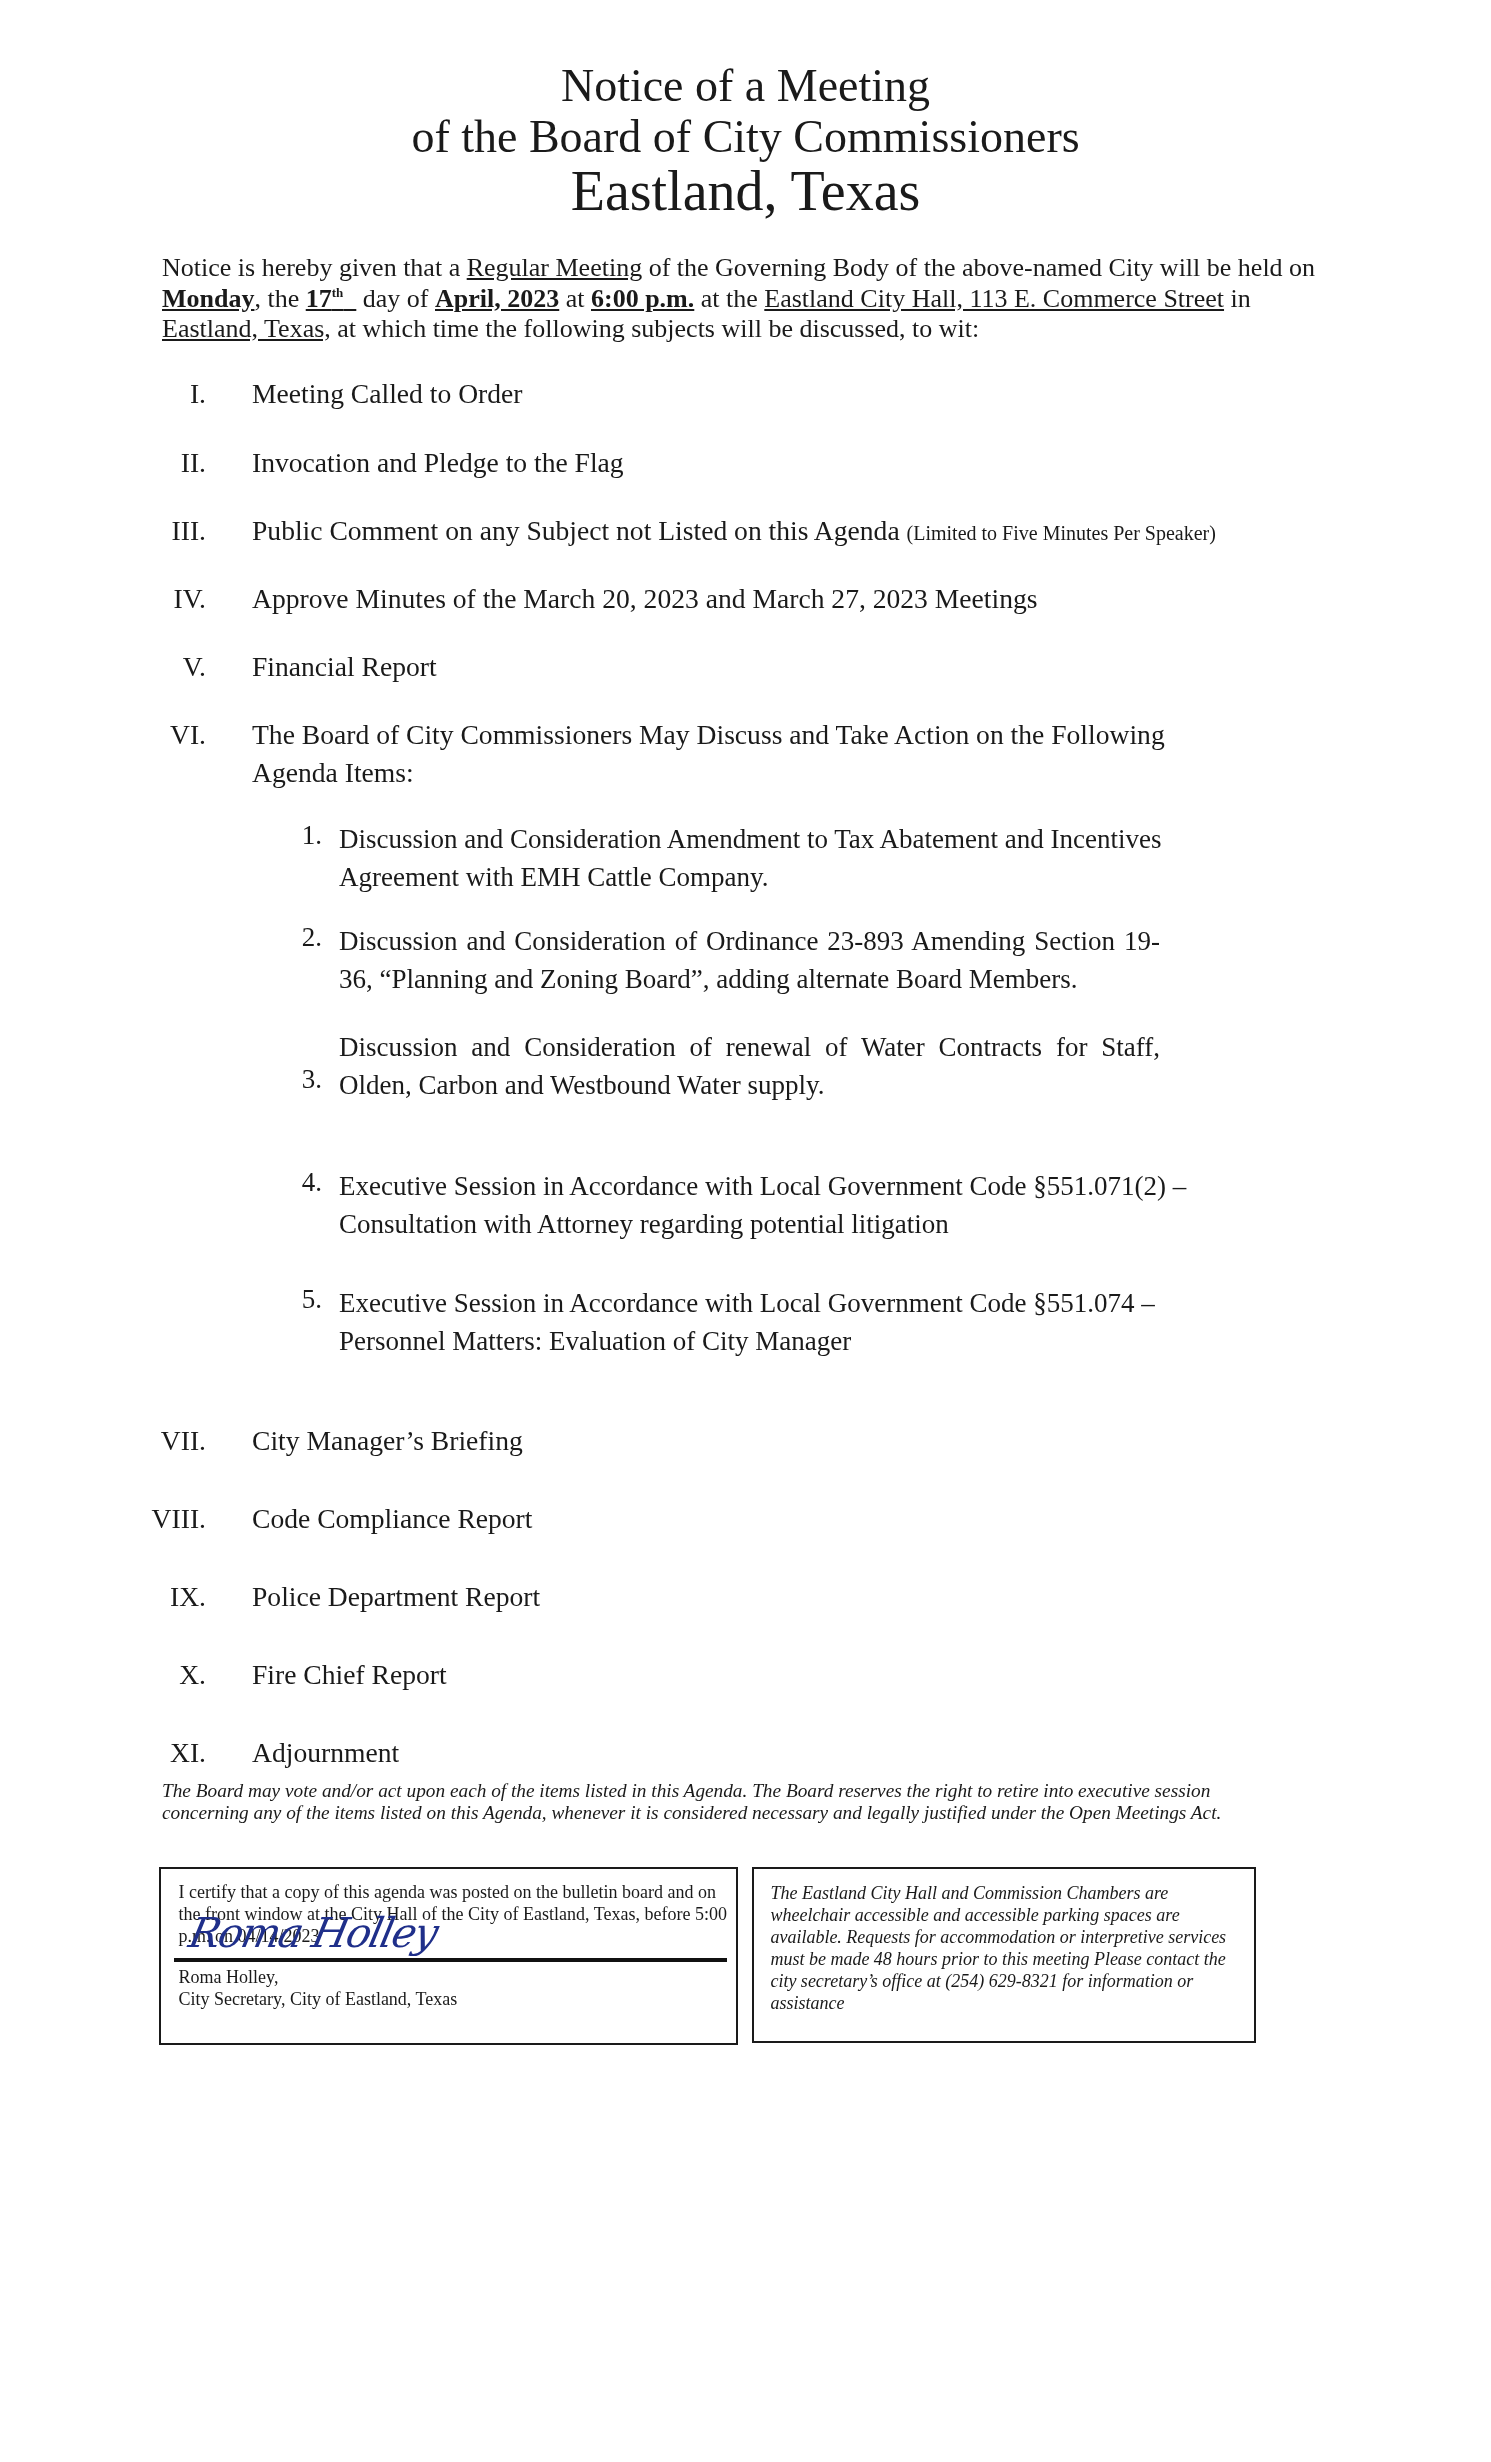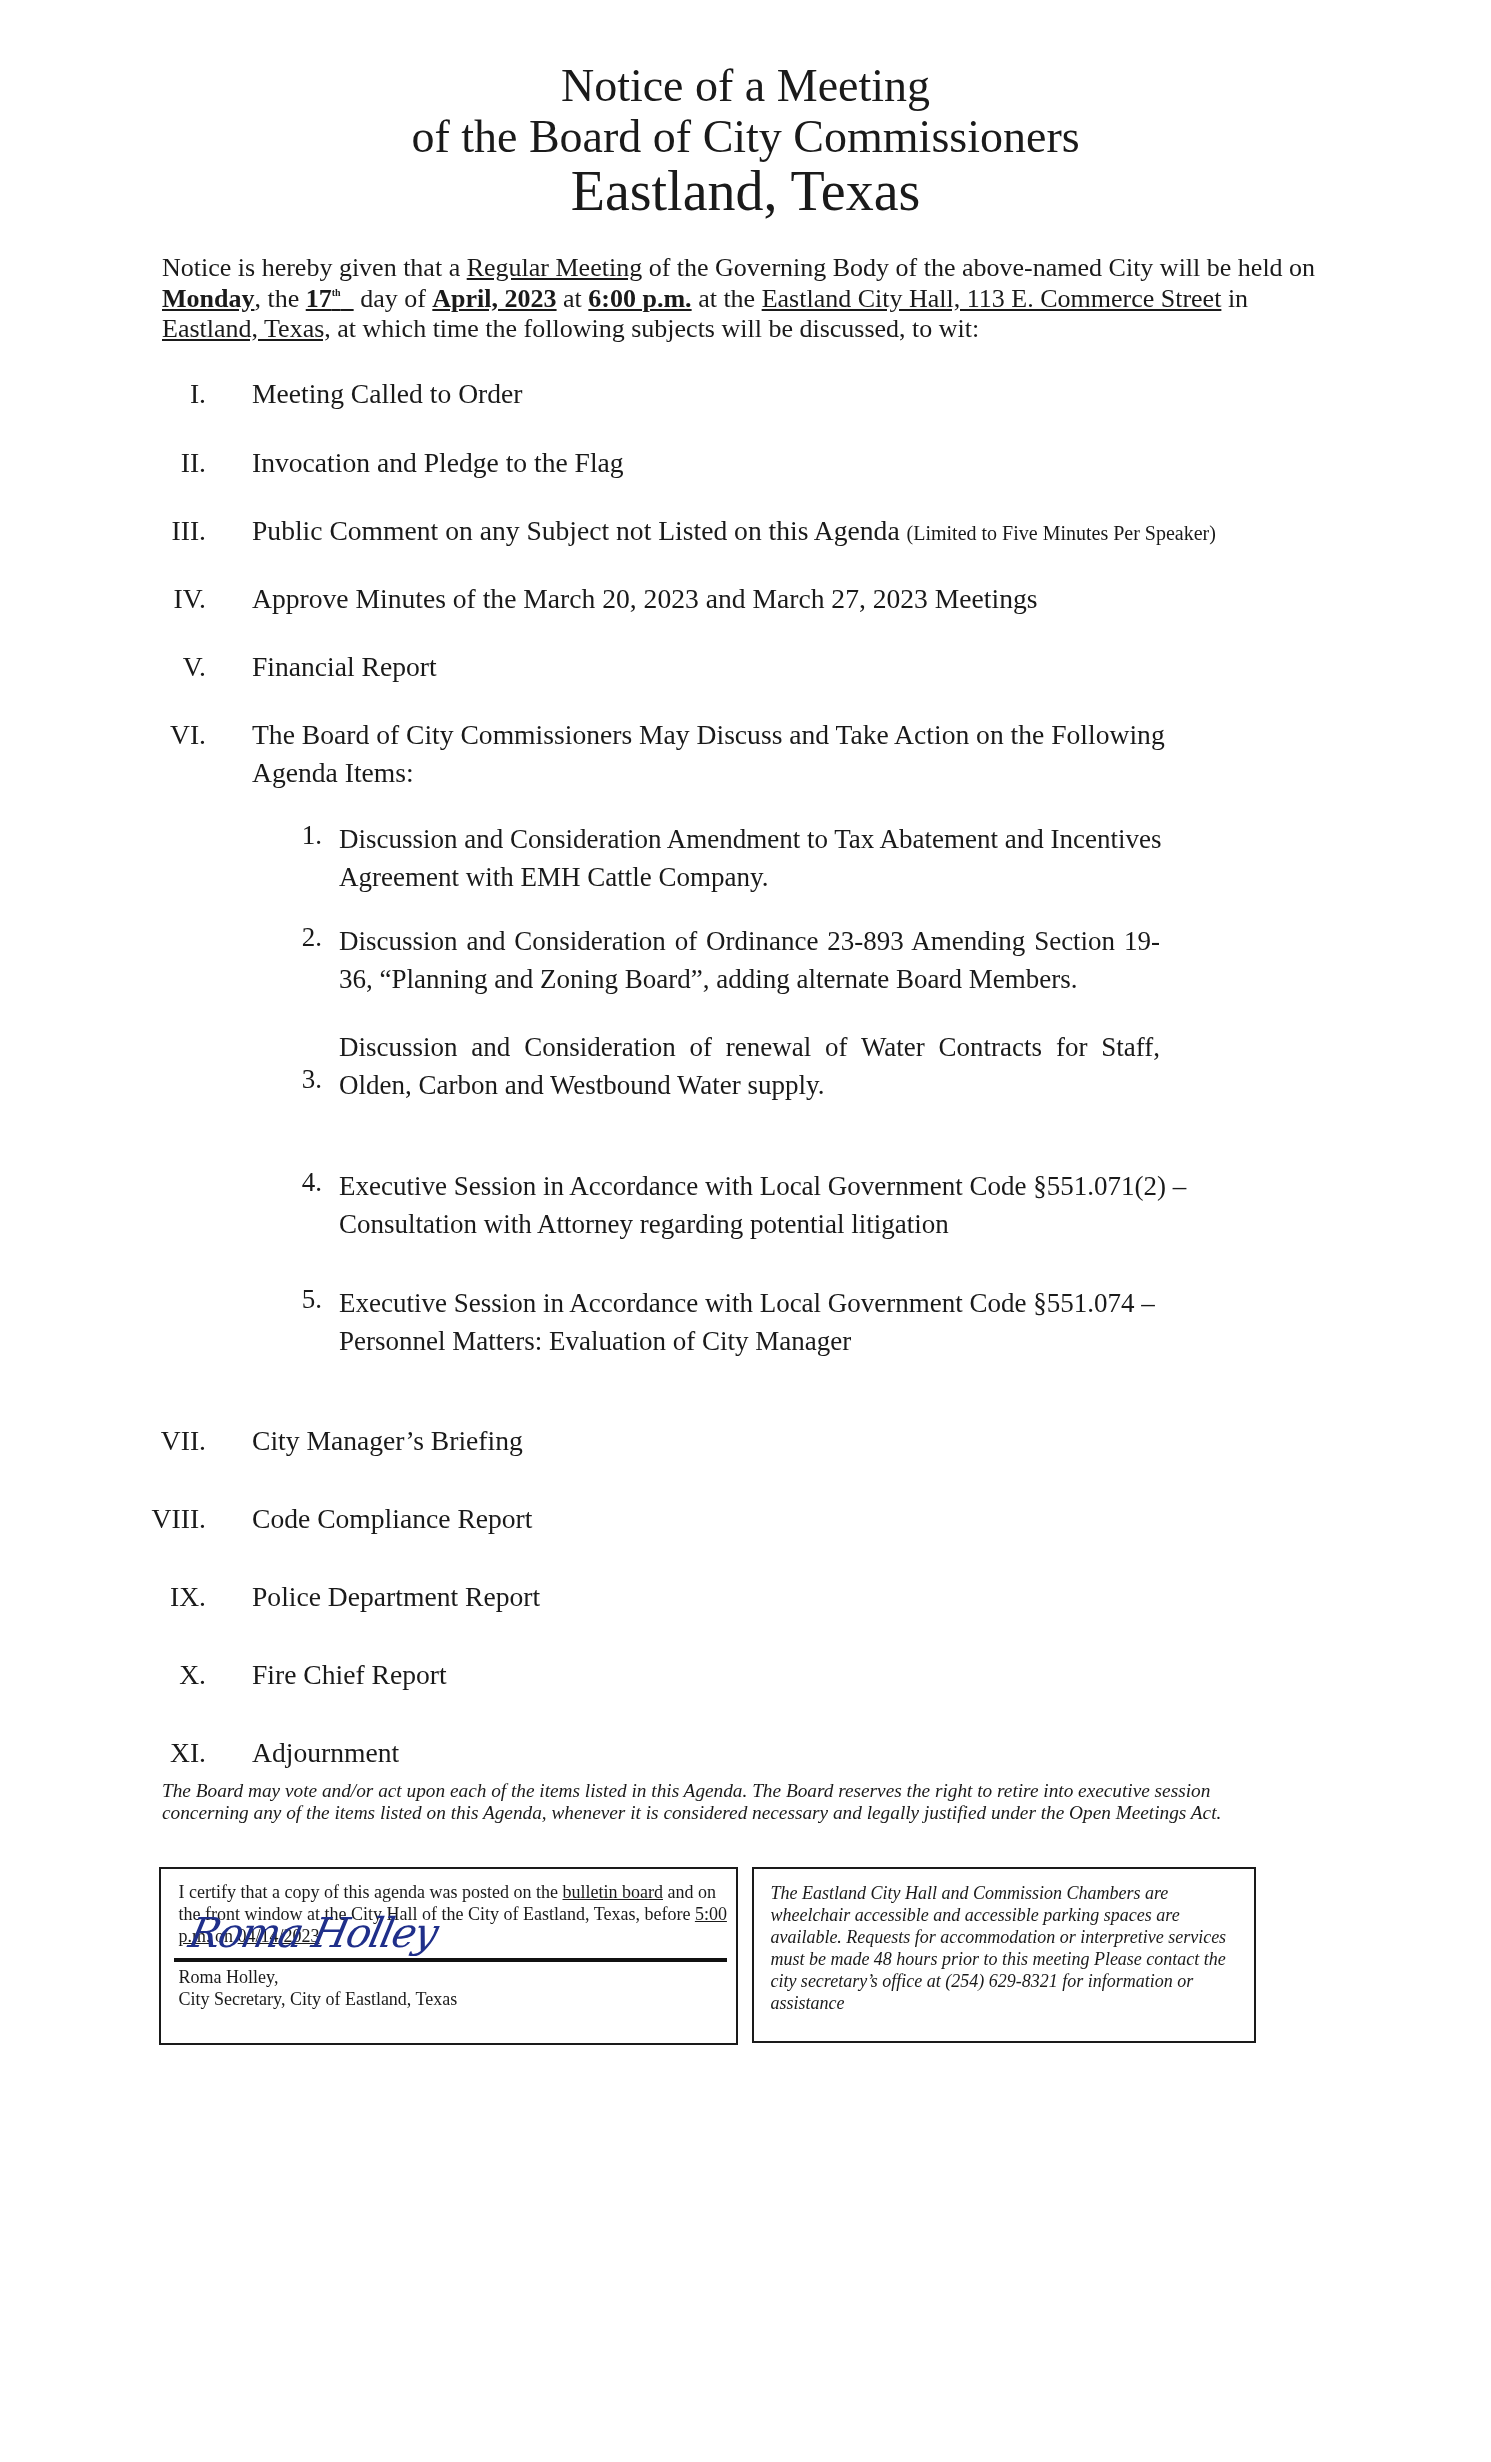--- a/index.html
+++ b/index.html
@@ -6,34 +6,34 @@
   body { width:1491px; height:2462px; position:relative; overflow:hidden; color:#1a1a1a;
          font-family:"Liberation Serif", "DejaVu Serif", serif; }
   .abs { position:absolute; white-space:nowrap; }
   .title { left:0; width:1491px; text-align:center; }
   .t1 { top:59px; font-size:46px;text-align:center; }
   .t2 { top:110px; font-size:46px; }
   .t3 { top:159px; font-size:56px; }
   .intro { left:162px; top:253px; width:1173px; font-size:26px; line-height:30.5px; white-space:normal; }
   .intro .u { text-decoration:underline; }
   .intro .b { font-weight:bold; text-decoration:underline; }
-  .intro sup { font-size:10px; vertical-align:top; line-height:17.6px; font-weight:bold; }
+  .intro sup { font-size:13px; vertical-align:top; line-height:17.6px; font-weight:bold; }
   .roman { width:82px; text-align:right; left:124px; font-size:27.6px; }
   .itemtext { left:252px; font-size:27.6px; }
   .itemtext .small { font-size:20px; }
   .subnum { left:276px; width:46px; text-align:right; font-size:27px; }
   .subtext { left:339px; font-size:27px; line-height:38px; white-space:normal; width:915px; }
   .note { left:162px; top:1780px; width:1114px; white-space:normal; font-style:italic;
           font-size:19.3px; line-height:22px; }
   .box { position:absolute; border:2.9px solid #1a1a1a; box-sizing:border-box; }
   .boxL { left:159px; top:1867px; width:579px; height:178px; }
   .boxR { left:752px; top:1867px; width:504px; height:176px;font-style:italic; }
   .boxtext { position:absolute; font-size:18px; line-height:22px; white-space:normal; }
   .cert { left:17.6px; top:11.7px; width:551px; }
-  .cert .u { text-decoration:underline; }
+  .cert .u { }
   .sigline { position:absolute; left:13px; top:89px; width:553px; height:4.1px; background:#111; }
   .signame { left:17.6px; top:97px; width:528px; }
   .signature { position:absolute; left:29px; top:40px; font-family:"DejaVu Serif", serif; font-style:italic;
                font-size:41px; color:#1f2f8a; transform:skewX(-12deg); letter-spacing:-1.8px; white-space:nowrap; }
   .access { left:16.4px; top:13px; width:475px; }
 </style>
 </head>
 <body>
 
 <div class="abs title t1">Notice of a Meeting</div>

